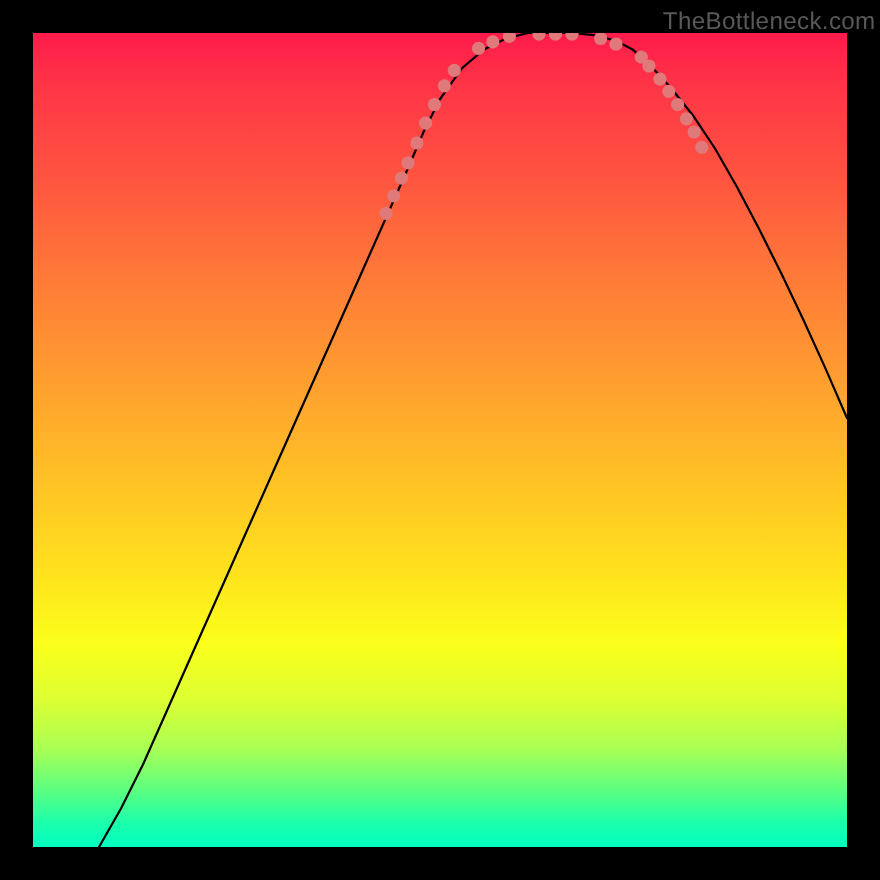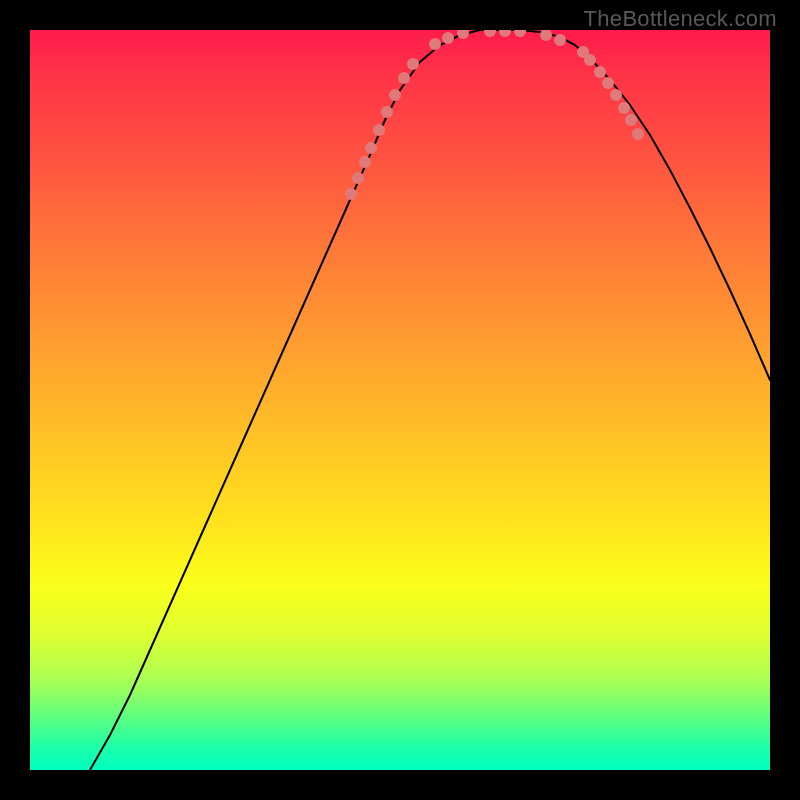--- a/index.html
+++ b/index.html
@@ -13,21 +13,21 @@
   }
   .frame {
     position: relative;
     width: 800px;
     height: 800px;
     background: #000000;
   }
   .watermark {
     position: absolute;
     top: 6px;
-    right: 23px;
+    right: 4px;
     color: #595959;
     font-size: 22px;
     font-weight: 500;
     letter-spacing: 0.3px;
     z-index: 10;
   }
   .plot-area {
     position: absolute;
     left: 30px;
     top: 30px;

